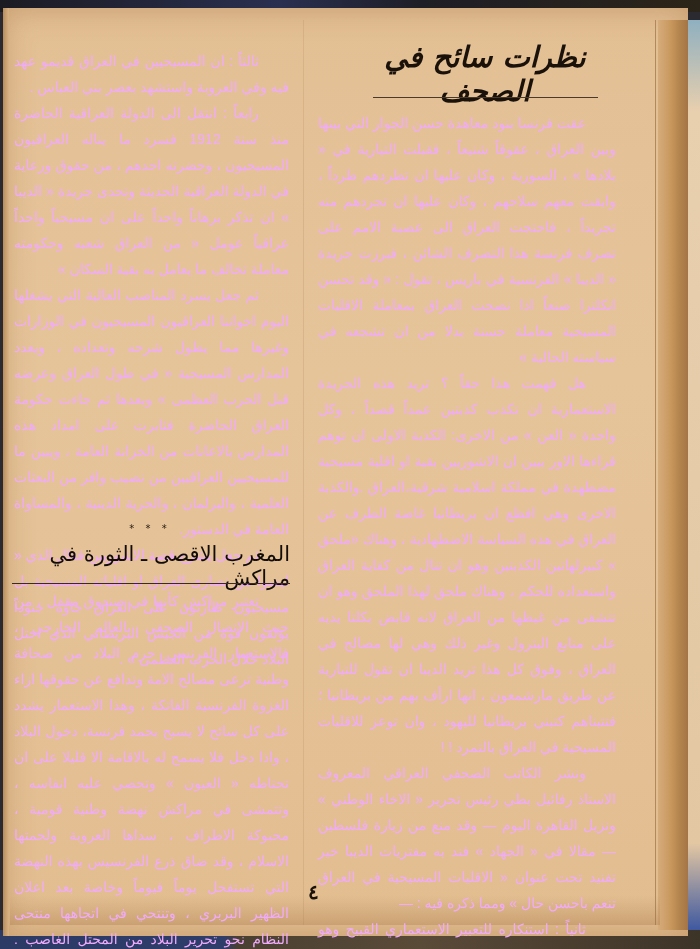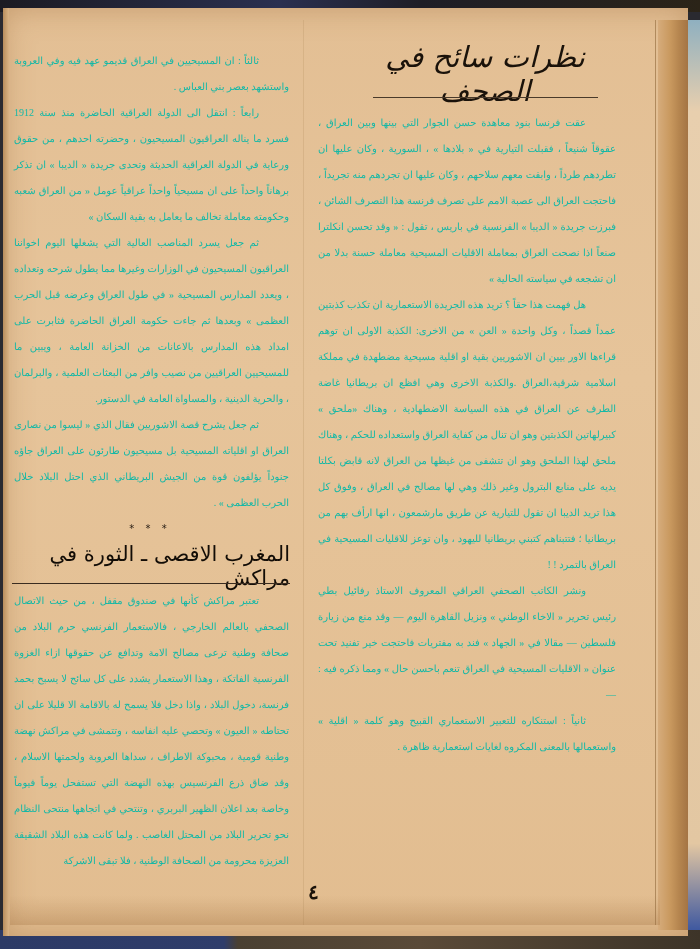--- a/index.html
+++ b/index.html
@@ -34,32 +34,32 @@
       background: linear-gradient(90deg,#d6ac7c 0%, #c9995f 40%, #b5854f 70%, #a47444 100%);
     }
     .rule-v { position:absolute; width:1px; background:#b08a5d; }
     .page-foot-fold {
       position:absolute; left:10px; top:895px; width:650px; height:30px;
       background: linear-gradient(180deg, rgba(0,0,0,0), rgba(150,100,50,0.25));
     }
 
     .col {
       position:absolute; direction:rtl; text-align:justify;
-      font-family: Liberation Serif, serif;
-      color:#14b8a6; font-size:10px; line-height:26px;
+      font-family: Liberation Sans, sans-serif;
+      color:#f0abfc; font-size:14px; line-height:26px;
     }
     .col p { margin:0; text-align-last:right; }
     .col p.indent { text-indent:30px; }
     .col-right { left:318px; top:110px; width:298px; }
     .col-left  { left:14px;  top:48px;  width:275px; }
 
     .masthead {
       position:absolute; left:370px; top:40px; width:230px; height:44px;
       direction:rtl; text-align:center;
-      font-family:"DejaVu Serif", serif; font-size:29px; font-weight:normal;
+      font-family:"DejaVu Serif", serif; font-size:29px; font-weight:bold;
       color:#1a120a; letter-spacing:1px; font-style:italic;
     }
     .masthead-rule { position:absolute; left:373px; top:97px; width:225px; height:1px; background:#4a3a2a; }
 
     .stars {
       position:absolute; left:120px; top:523px; width:60px; text-align:center;
       font-size:10px; color:#2d2218; letter-spacing:4px;
     }
     .section-heading {
       position:absolute; left:10px; top:542px; width:280px; direction:rtl; text-align:right;
@@ -87,21 +87,21 @@
 <div class="rule-v" style="left:655px;top:20px;height:905px;"></div>
 <div class="rule-v" style="left:303px;top:20px;height:905px;opacity:0.25;"></div>
 <div class="page-foot-fold"></div>
 
 <div class="masthead">نظرات سائح في الصحف</div>
 <div class="masthead-rule"></div>
 
 <div class="col col-right">
   <p class="indent">عقت فرنسا بنود معاهدة حسن الجوار التي بينها وبين العراق ، عقوقاً شنيعاً ، فقبلت التيارية في « بلادها » ، السورية ، وكان عليها ان تطردهم طرداً ، وابقت معهم سلاحهم ، وكان عليها ان تجردهم منه تجريداً ، فاحتجت العراق الى عصبة الامم على تصرف فرنسة هذا التصرف الشائن ، فبرزت جريدة « الديبا » الفرنسية في باريس ، تقول : « وقد تحسن انكلترا صنعاً اذا نصحت العراق بمعاملة الاقليات المسيحية معاملة حسنة بدلا من ان تشجعه في سياسته الحالية »</p>
   <p class="indent">هل فهمت هذا حقاً ؟ تريد هذه الجريدة الاستعمارية ان تكذب كذبتين عمداً قصداً ، وكل واحدة « العن » من الاخرى: الكذبة الاولى ان توهم قراءها الاور بيين ان الاشوريين بقية او اقلية مسيحية مضطهدة في مملكة اسلامية شرقية،العراق .والكذبة الاخرى وهي افظع ان بريطانيا غاضة الطرف عن العراق في هذه السياسة الاضطهادية ، وهناك «ملحق » كبيرلهاتين الكذبتين وهو ان تنال من كفاية العراق واستعداده للحكم ، وهناك ملحق لهذا الملحق وهو ان تتشفى من غيظها من العراق لانه قابض بكلتا يديه على منابع البترول وغير ذلك وهي لها مصالح في العراق ، وفوق كل هذا تريد الديبا ان تقول للتيارية عن طريق مارشمعون ، انها ارأف بهم من بريطانيا ؛ فتتبناهم كتبني بريطانيا لليهود ، وان توعز للاقليات المسيحية في العراق بالتمرد ! !</p>
-  <p class="indent">ونشر الكاتب الصحفي العراقي المعروف الاستاذ رفائيل بطي رئيس تحرير « الاخاء الوطني » ونزيل القاهرة اليوم — وقد منع من زيارة فلسطين — مقالا في « الجهاد » فند به مفتريات فاحتجت خير تفنيد تحت عنوان « الاقليات المسيحية في العراق تنعم باحسن حال » ومما ذكره فيه : —</p>
+  <p class="indent">ونشر الكاتب الصحفي العراقي المعروف الاستاذ رفائيل بطي رئيس تحرير « الاخاء الوطني » ونزيل القاهرة اليوم — وقد منع من زيارة فلسطين — مقالا في « الجهاد » فند به مفتريات الديبا خير تفنيد تحت عنوان « الاقليات المسيحية في العراق تنعم باحسن حال » ومما ذكره فيه : —</p>
   <p class="indent">ثانياً : استنكاره للتعبير الاستعماري القبيح وهو كلمة « اقلية » واستعمالها بالمعنى المكروه لغايات استعمارية ظاهرة .</p>
 </div>
 
 <div class="col col-left">
   <p class="indent">ثالثاً : ان المسيحيين في العراق قديمو عهد فيه وفي العروبة واستشهد بعصر بني العباس .</p>
   <p class="indent">رابعاً : انتقل الى الدولة العراقية الحاضرة منذ سنة 1912 فسرد ما يناله العراقيون المسيحيون ، وحضرته احدهم ، من حقوق ورعاية في الدولة العراقية الحديثة وتحدى جريدة « الديبا » ان تذكر برهاناً واحداً على ان مسيحياً واحداً عراقياً عومل « من العراق شعبه وحكومته معاملة تخالف ما يعامل به بقية السكان »</p>
   <p class="indent">ثم جعل يسرد المناصب العالية التي يشغلها اليوم اخواننا العراقيون المسيحيون في الوزارات وغيرها مما يطول شرحه وتعداده ، ويعدد المدارس المسيحية « في طول العراق وعرضه قبل الحرب العظمى » وبعدها ثم جاءت حكومة العراق الحاضرة فثابرت على امداد هذه المدارس بالاعانات من الخزانة العامة ، ويبين ما للمسيحيين العراقيين من نصيب وافر من البعثات العلمية ، والبرلمان ، والحرية الدينية ، والمساواة العامة في الدستور.</p>
   <p class="indent">ثم جعل يشرح قصة الاشوريين فقال الذي « ليسوا من نصارى العراق او اقلياته المسيحية بل مسيحيون طارئون على العراق جاؤه جنوداً يؤلفون قوة من الجيش البريطاني الذي احتل البلاد خلال الحرب العظمى » .</p>
 </div>
 

